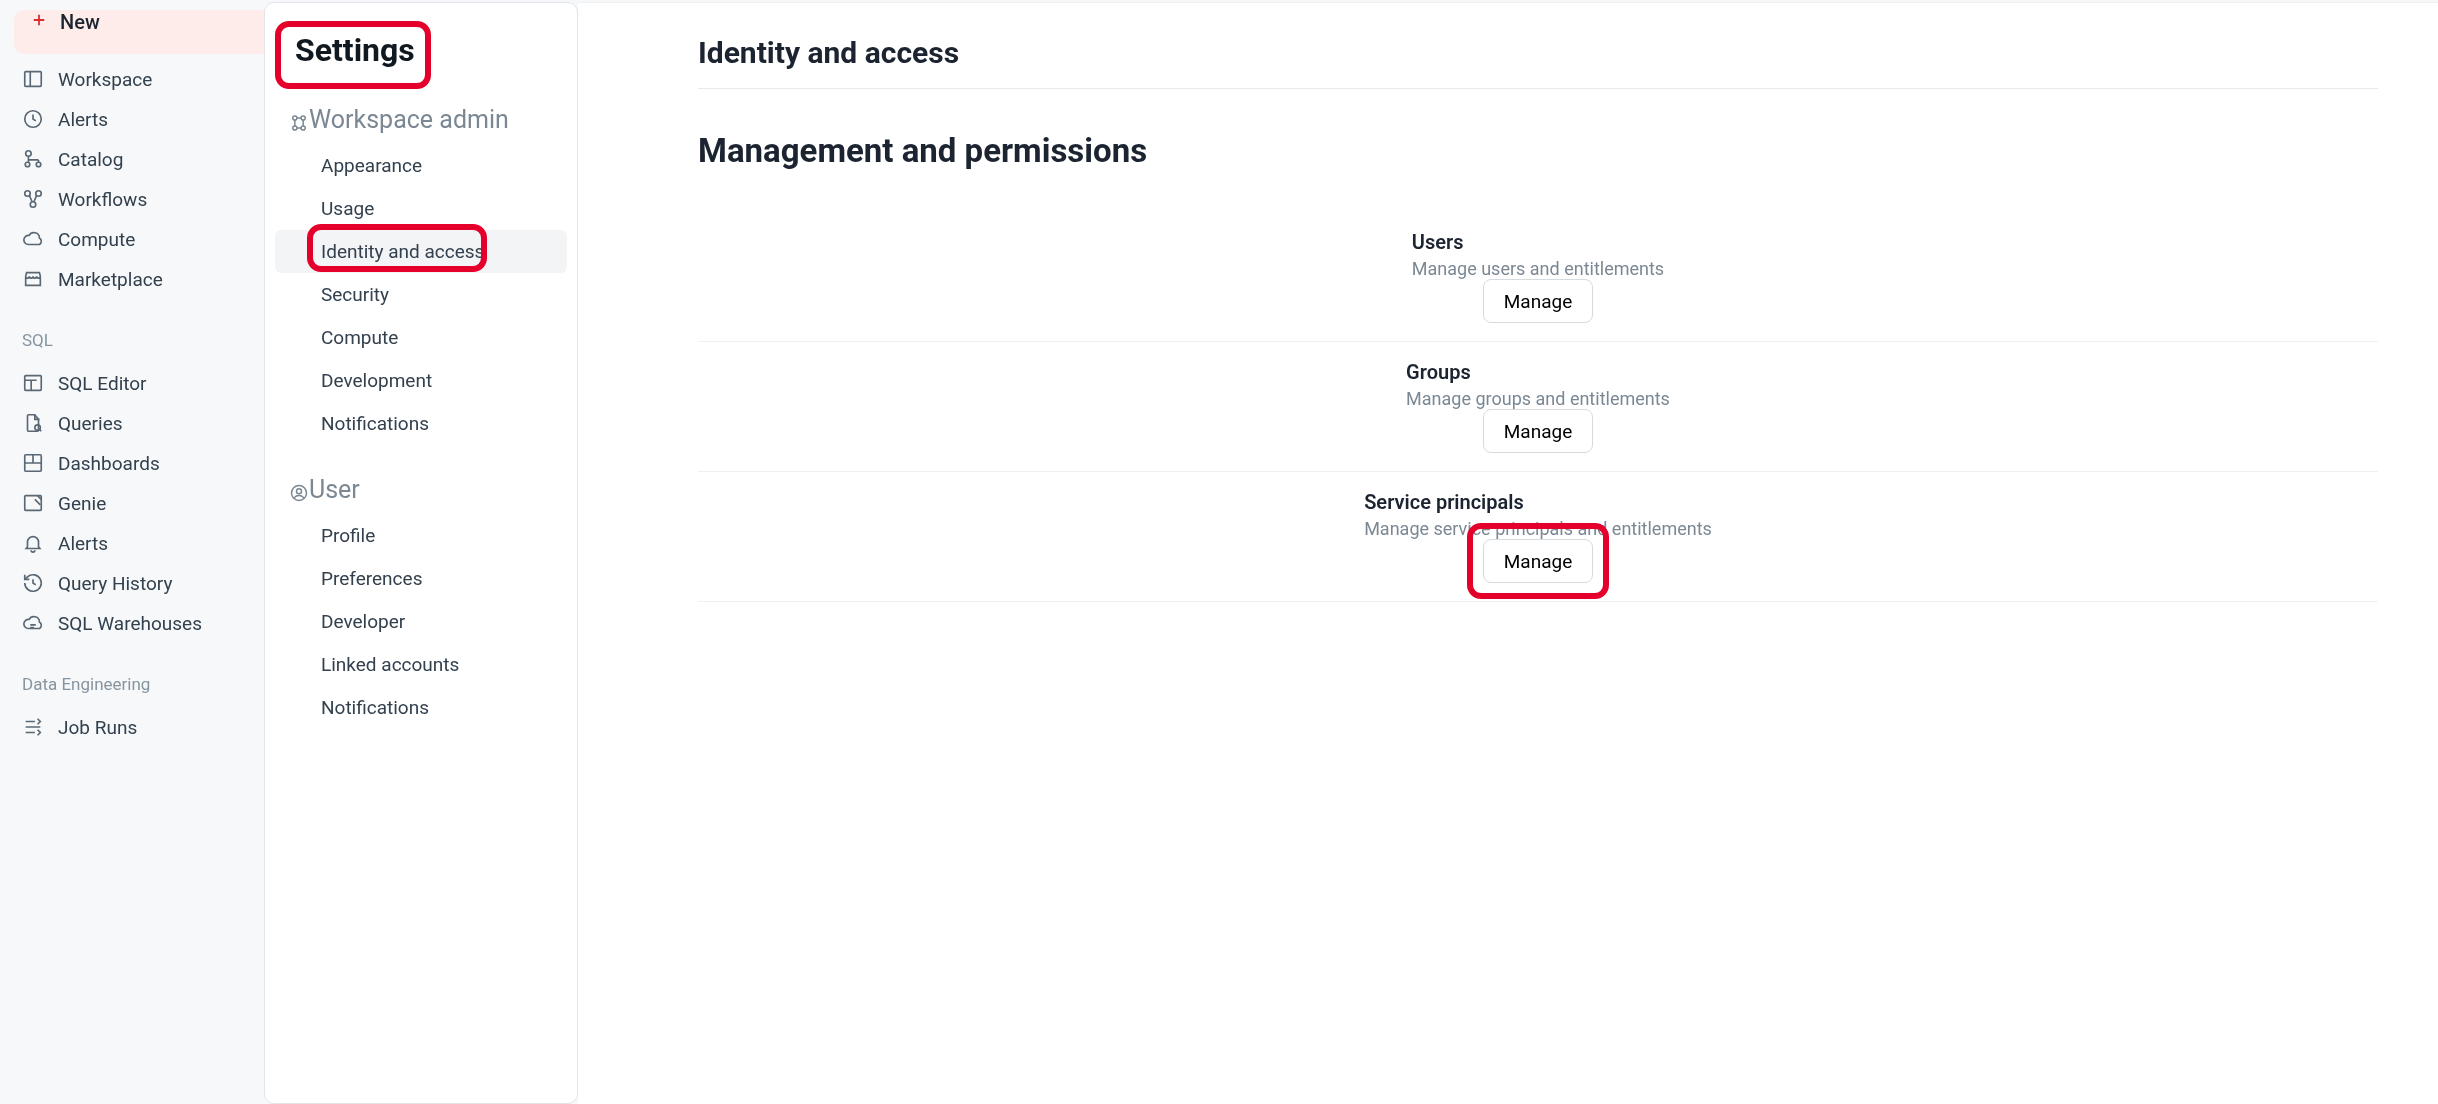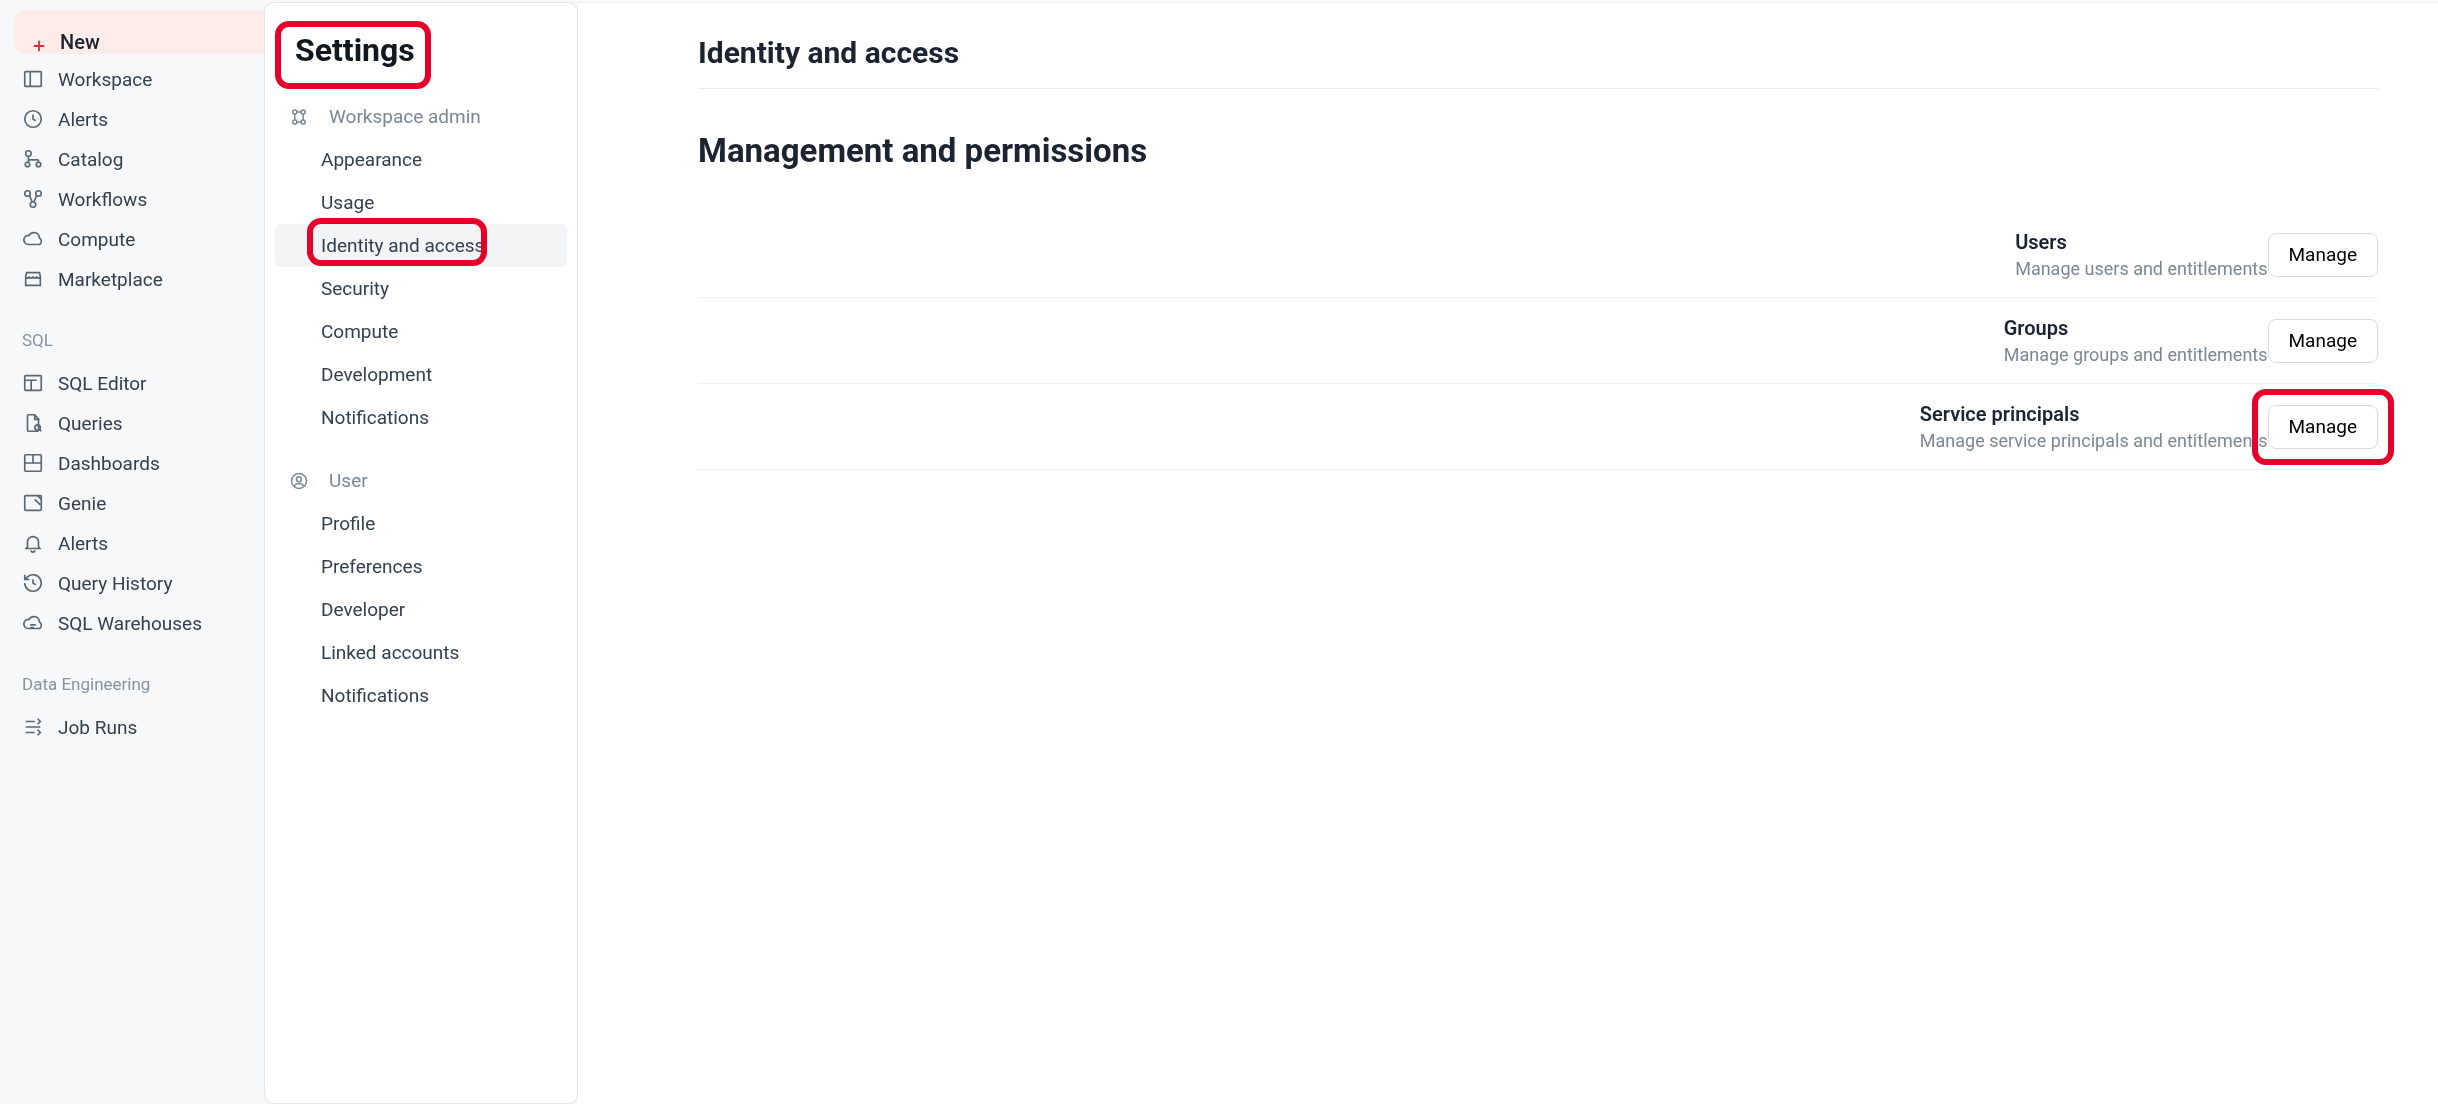--- a/index.html
+++ b/index.html
@@ -1,41 +1,41 @@
 <!DOCTYPE html>
 <html><head>
   <meta charset="utf-8">
   <style>
     * { margin: 0; padding: 0; box-sizing: border-box; font-family: -apple-system, BlinkMacSystemFont, "Segoe UI", Roboto, sans-serif; }
     body { display: flex; height: 1104px; width: 2438px; background: #f7f8f9; color: #1b2430; }
 
     
     .global-nav { width: 262px; padding: 10px 14px; background: #f7f8f9; }
-    .new-btn { display: flex; align-items: flex-end; gap: 12px; width: 266px; height: 44px; padding: 0 16px; border-radius: 10px; background: #fdecea; font-size: 20px; font-weight: 500; cursor: pointer; }
+    .new-btn { display: flex; align-items: flex-start; gap: 12px; width: 266px; height: 44px; padding: 0 16px; border-radius: 10px; background: #fdecea; font-size: 20px; font-weight: 500; cursor: pointer; }
     .new-btn svg { color: #d8302f; }
     .nav-list { margin-top: 14px; display: flex; flex-direction: column; }
     .nav-item { display: flex; align-items: flex-start; gap: 14px; height: 40px; padding: 0 8px; font-size: 19px; color: #33414f; cursor: pointer; border-radius: 6px; }
     .nav-item .icon { width: 22px; height: 22px; display: inline-flex; align-items: center; justify-content: center; color: #5a6875; }
     .nav-section-label { font-size: 17px; color: #8795a1; padding: 22px 8px 8px 8px; }
 
     
     .settings-col { width: 314px; background: #ffffff; border: 1px solid #e1e5ea; border-radius: 10px; margin: 2px 0 0 2px; padding: 10px 4px; }
     .settings-title-wrap { position: relative; display: inline-block; margin: 10px 10px 18px 10px; }
     .settings-title { font-size: 32px; font-weight: 700; color: #101820; padding: 8px 16px; }
-    .settings-group-header { display: flex; align-items: center; gap: 20px; padding: 10px 20px; color: #7b8894; font-size: 19px; }
+    .settings-group-header { display: flex; align-items: center; gap: 0; padding: 10px 20px; color: #7b8894; font-size: 25px; }
     .settings-group-header .icon { width: 20px; height: 20px; color: #7b8894; }
     .settings-item { padding: 10px 20px 10px 46px; font-size: 19px; color: #33414f; cursor: pointer; border-radius: 6px; margin: 0 6px; position: relative; }
     .settings-item.active { background: #f3f4f6; }
 
     
     .main-content { flex: 1; background: #ffffff; padding: 32px 60px 0 120px; border-top: 1px solid #eef1f4; margin-top: 2px; }
     .page-title { font-size: 30px; font-weight: 700; margin-bottom: 18px; }
     .page-divider { border: none; border-top: 1px solid #e8ebee; margin-bottom: 42px; }
     .section-title { font-size: 33px; font-weight: 700; margin-bottom: 42px; }
-    .mgmt-row { display: flex; align-items: center; justify-content: flex-end; padding: 18px 0; border-bottom: 1px solid #eef1f4; }
+    .mgmt-row { display: flex; align-items: center; justify-content: center; padding: 18px 0; border-bottom: 1px solid #eef1f4; flex-direction: column; }
     .mgmt-row .labels .t { font-size: 20px; font-weight: 600; margin-bottom: 4px; }
     .mgmt-row .labels .d { font-size: 18px; color: #7b8894; }
     .manage-btn { height: 44px; padding: 0 20px; font-size: 19px; background: #ffffff; border: 1px solid #d6dbe0; border-radius: 8px; cursor: pointer; }
 
     
     .hl { border: 6px solid #e4002b; border-radius: 14px; position: absolute; pointer-events: none; }
     .hl-settings { left: -4px; top: -2px; width: 156px; height: 68px; }
     .hl-identity { position: absolute; left: 32px; top: -6px; width: 180px; height: 48px; border-radius: 14px; z-index: 2; }
     .hl-sp-btn { position: absolute; left: -16px; top: -16px; right: -16px; bottom: -16px; border-radius: 14px; }
 

